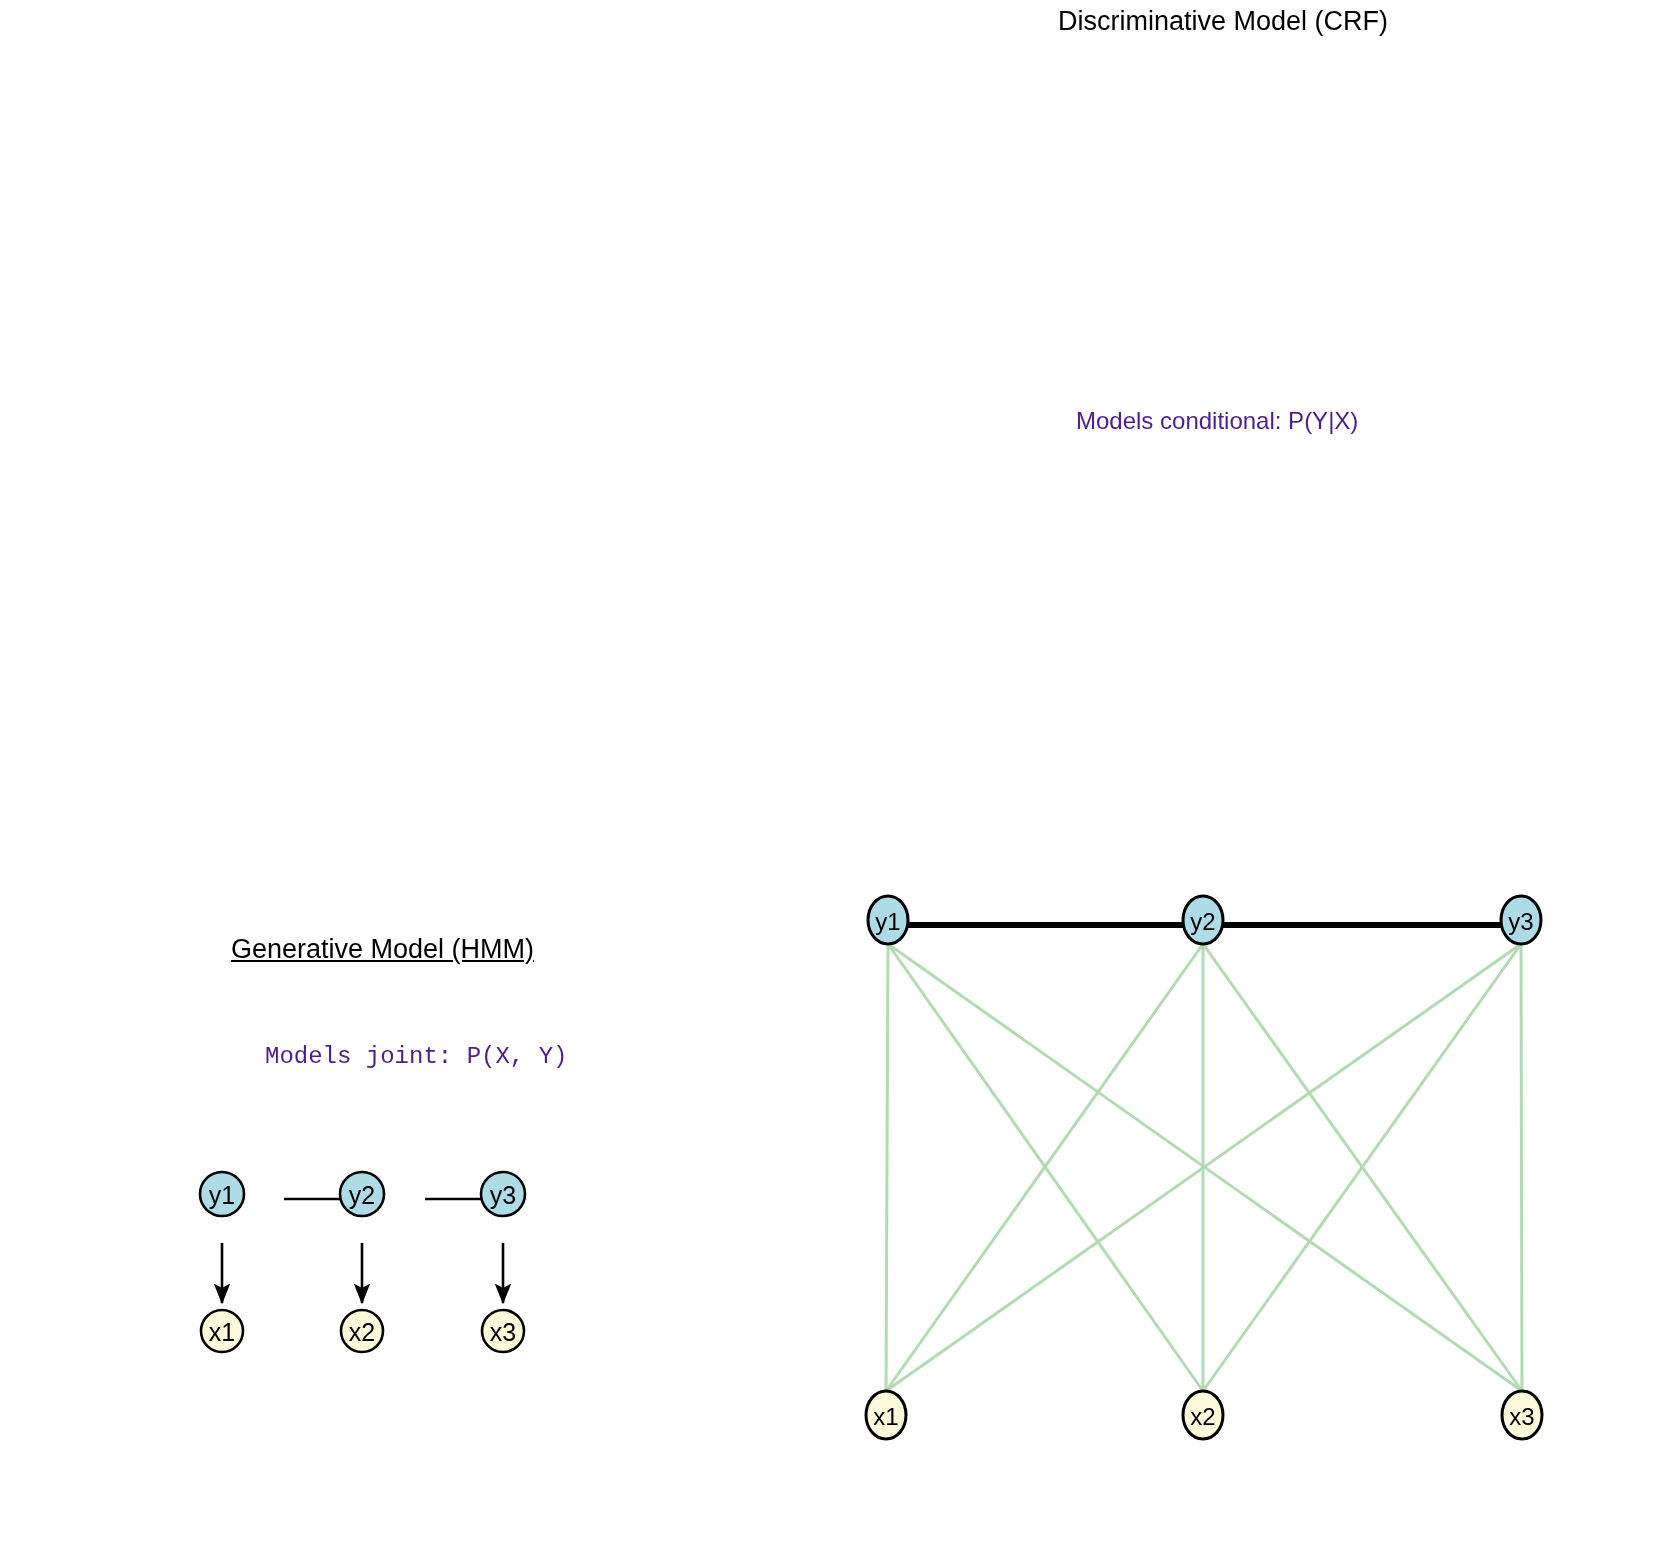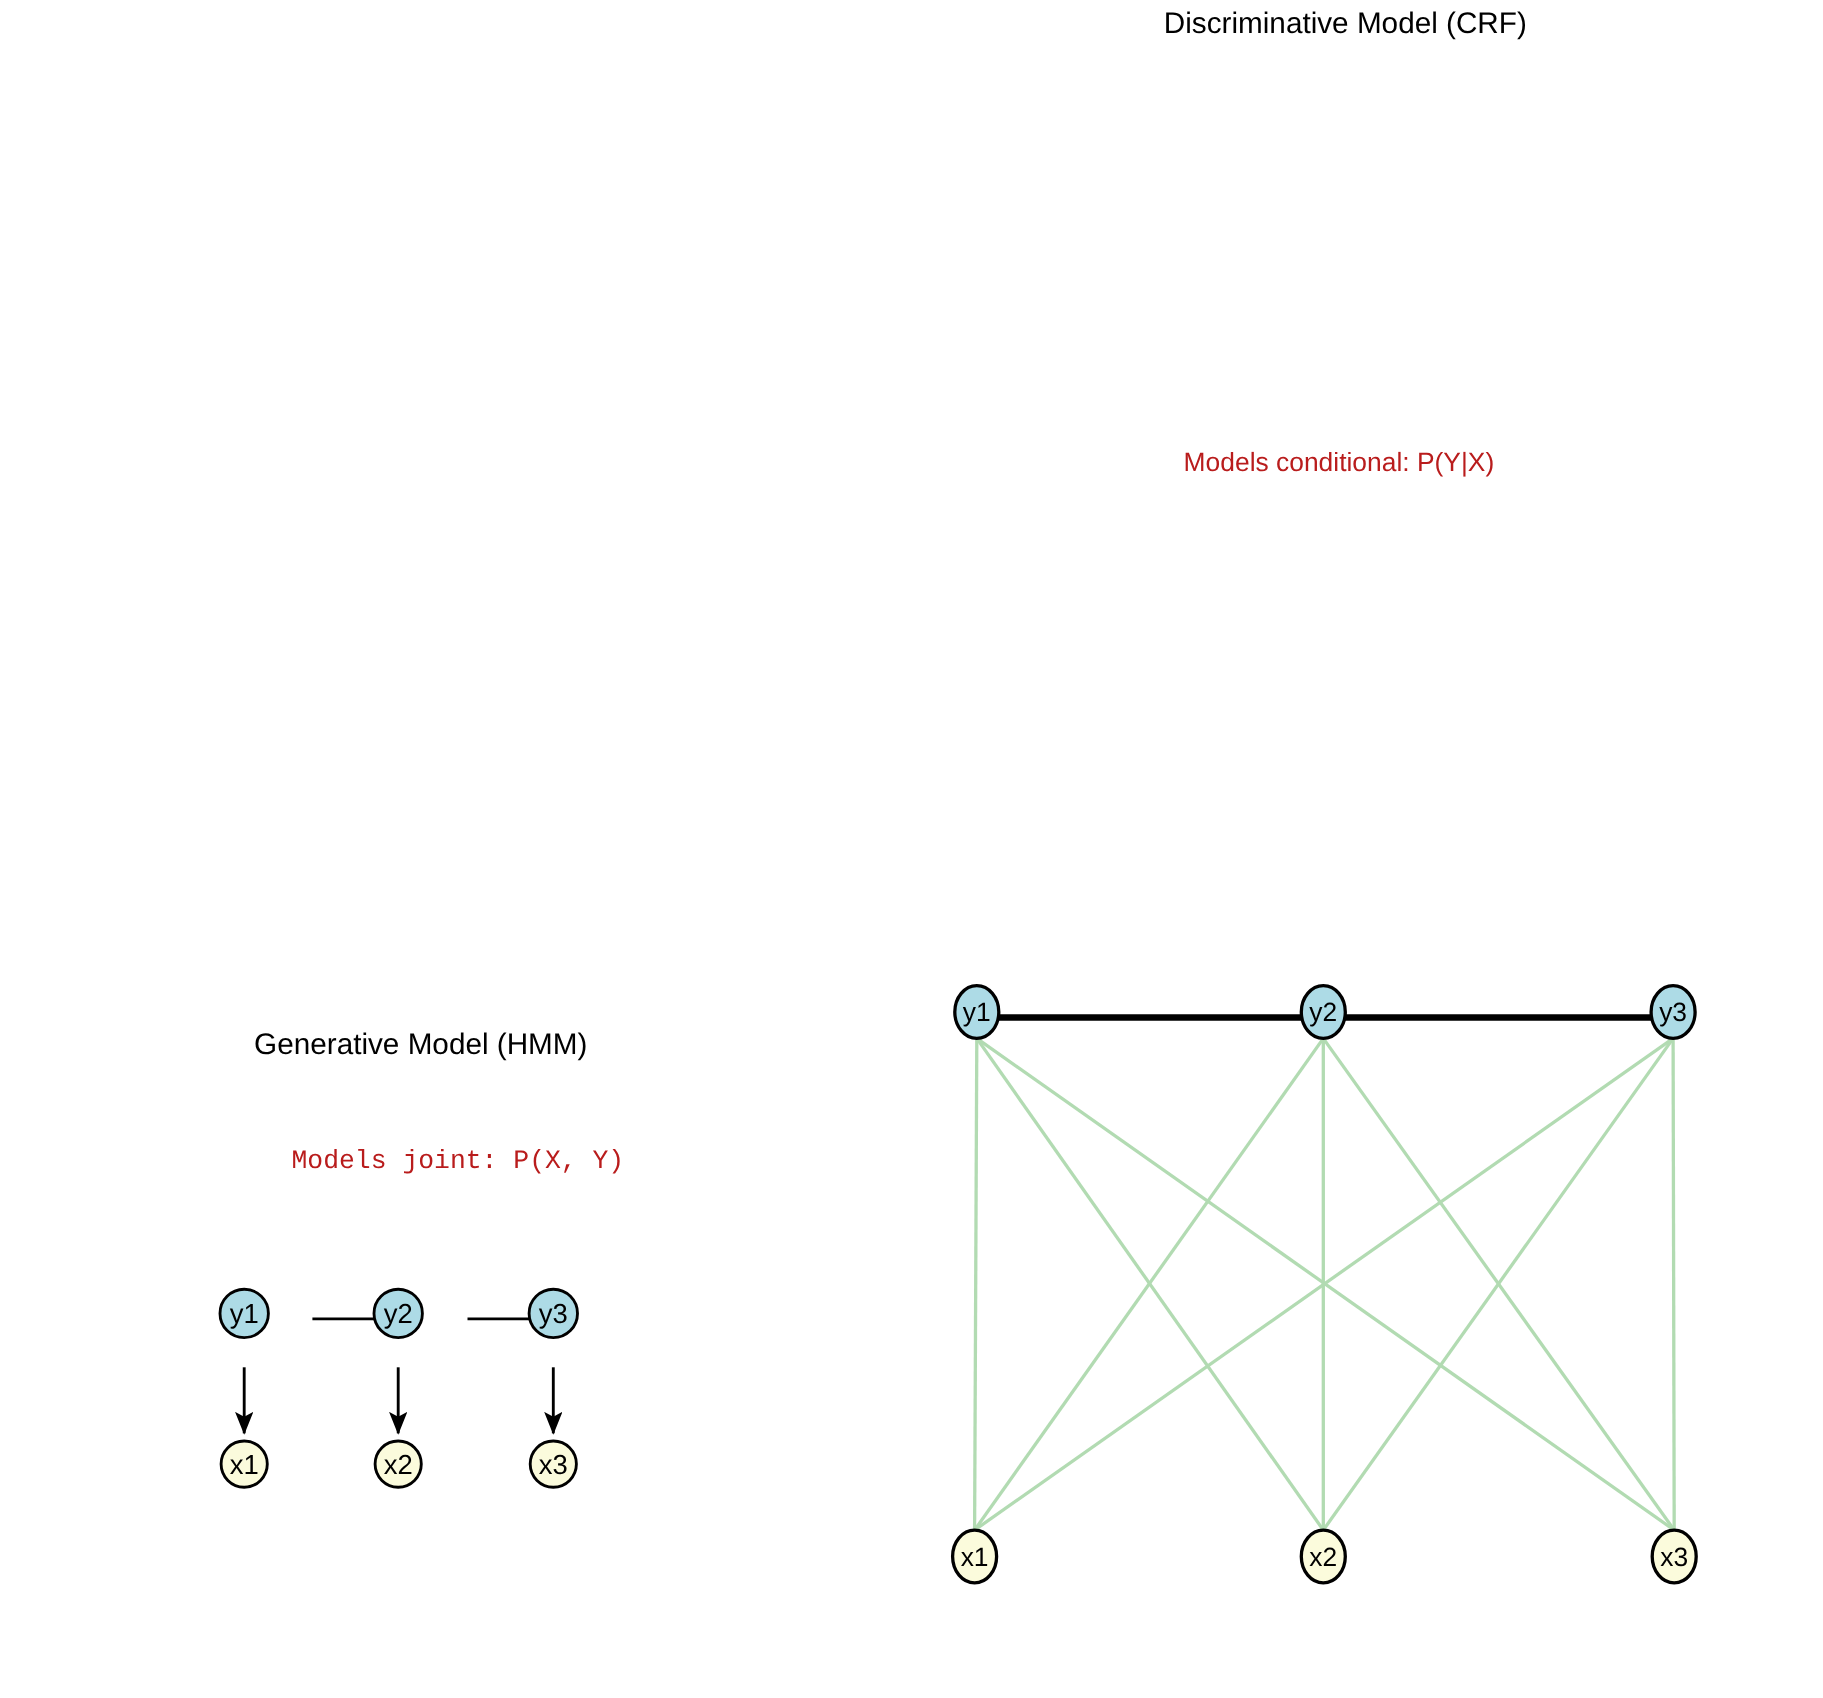--- a/index.html
+++ b/index.html
@@ -27,27 +27,27 @@
     line-height: 1;
     white-space: nowrap;
     color: #000000;
     font-family: "Liberation Sans", sans-serif;
   }
   .sub-text {
     position: absolute;
     font-size: 24px;
     line-height: 1;
     white-space: nowrap;
-    color: #b91c1c;
+    color: #4c1d95;
     font-family: "Liberation Sans", sans-serif;
     text-align: center;
   }
   #crf-title  { left: 1058px; top: 8px; }
   #crf-sub    { left: 1076px; top: 409px; }
-  #hmm-title  { left: 231px; top: 936px; }
+  #hmm-title  { left: 231px; top: 936px; text-decoration: underline; }
   #hmm-sub    { left: 265px; top: 1045px; font-family: Liberation Mono, monospace; }
 
   svg.graph { position: absolute; left: 0; top: 0; overflow: visible; }
   .node-label {
     font-family: "Liberation Sans", sans-serif;
     font-size: 25px;
     fill: #000000;
     text-anchor: middle;
     dominant-baseline: central;
   }

